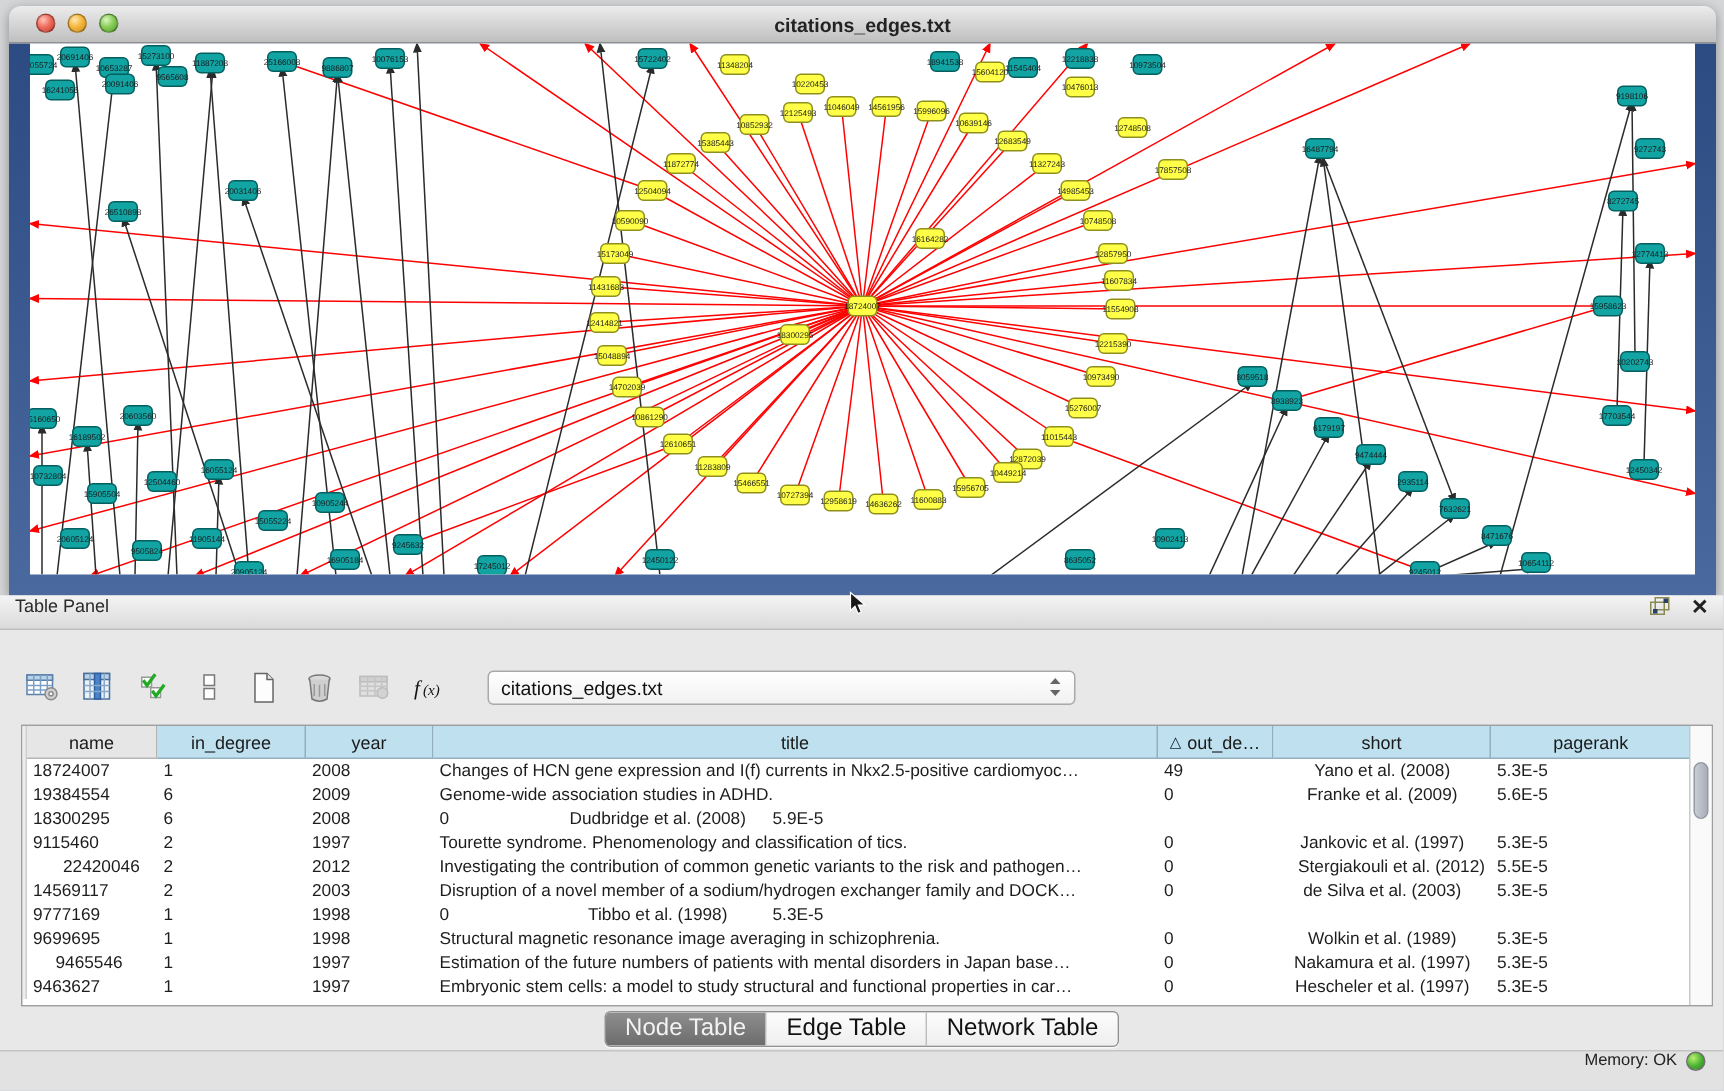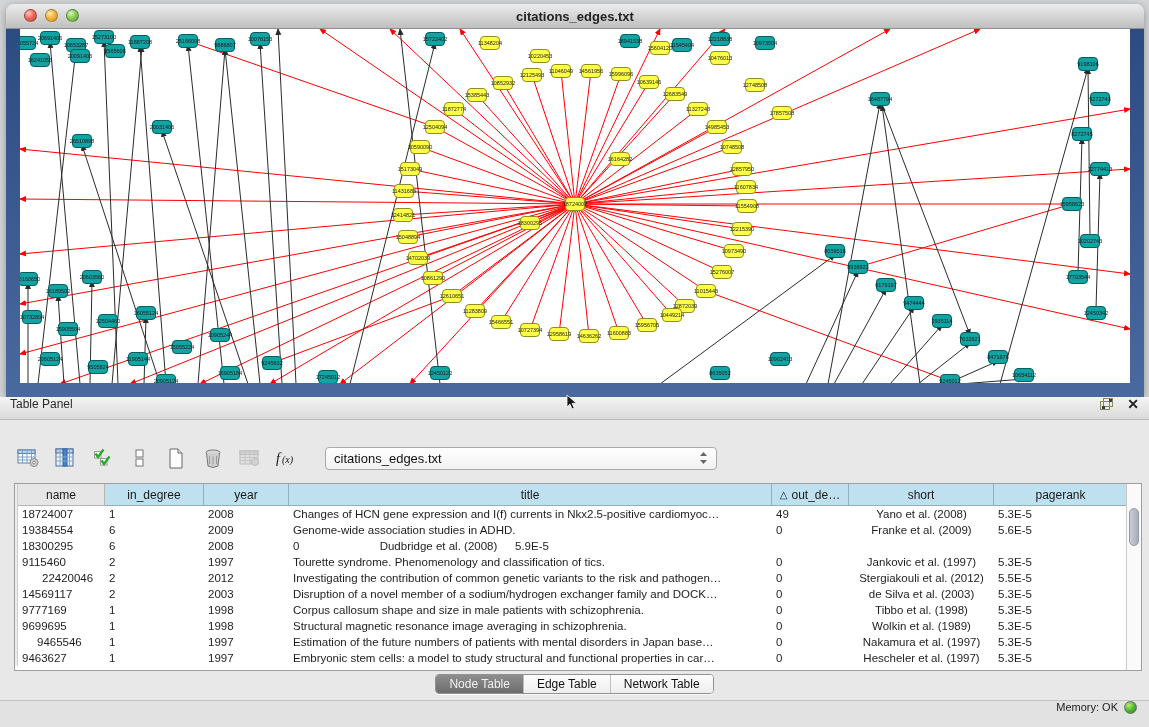--- a/index.html
+++ b/index.html
@@ -55,21 +55,21 @@
   .tr{display:flex;height:16px;line-height:16px;}
   .td{box-sizing:border-box;font-size:11.5px;color:#1d1d1d;white-space:nowrap;overflow:hidden;padding:0 4px;}
   .vscroll{position:absolute;right:0;top:0;bottom:0;width:15px;background:#fafafa;
     border-left:1px solid #c9c9c9;box-sizing:border-box;}
   .vthumb{position:absolute;left:2px;top:24px;width:10px;height:38px;border-radius:5px;
     background:linear-gradient(90deg,#c9cdd4,#a9aeb8);border:1px solid #949aa5;box-sizing:border-box;}
 
   .tabsrow{position:absolute;left:0;top:277px;width:1149px;display:flex;justify-content:center;}
   .seg{display:flex;border:1px solid #919191;border-radius:4px;overflow:hidden;background:#fff;
     box-shadow:0 1px 0 rgba(255,255,255,.7);}
-  .seg .tab{padding:2px 13px;font-size:12px;color:#111;background:linear-gradient(#fdfdfd,#eeeeee);
+  .seg .tab{padding:2px 13px;font-size:16px;color:#111;background:linear-gradient(#fdfdfd,#eeeeee);
     border-left:1px solid #bdbdbd;}
   .seg .tab:first-child{border-left:none;}
   .seg .tab.selected{background:linear-gradient(#8e8e8e,#6c6c6c);color:#f2f2f2;}
 
   .statusbar{position:absolute;left:0;top:303px;width:1149px;height:27px;background:#e2e2e2;
     border-top:1px solid #c4c4c4;display:flex;align-items:flex-start;justify-content:flex-end;
     padding:0 12px;box-sizing:border-box;gap:6px;}
   .mem-label{font-size:11px;color:#222;}
   .mem-dot{width:13px;height:13px;border-radius:50%;border:1px solid #6f6f6f;box-sizing:border-box;
     background:radial-gradient(circle at 35% 30%,#b8ef6e,#47b032 55%,#2e8a1d);}
@@ -761,39 +761,38 @@
             <div class="td" style="width: 145px; text-align: center;">Jankovic et al. (1997)</div>
             <div class="td" style="width: 134px;">5.3E-5</div>
           </div>
           <div class="tr">
             <div class="lmargin"></div>
             <div class="td" style="width: 87px; padding-left: 24px;">22420046</div>
             <div class="td" style="width: 99px;">2</div>
             <div class="td" style="width: 85px;">2012</div>
             <div class="td" style="width: 483px;">Investigating the contribution of common genetic variants to the risk and pathogen…</div>
             <div class="td" style="width: 77px;">0</div>
-            <div class="td" style="width: 145px; text-align: center;">Stergiakouli et al. (2012)</div>
+            <div class="td" style="width: 145px; text-align: right;">Stergiakouli et al. (2012)</div>
             <div class="td" style="width: 134px;">5.5E-5</div>
           </div>
           <div class="tr">
             <div class="lmargin"></div>
             <div class="td" style="width: 87px;">14569117</div>
             <div class="td" style="width: 99px;">2</div>
             <div class="td" style="width: 85px;">2003</div>
             <div class="td" style="width: 483px;">Disruption of a novel member of a sodium/hydrogen exchanger family and DOCK…</div>
             <div class="td" style="width: 77px;">0</div>
             <div class="td" style="width: 145px; text-align: center;">de Silva et al. (2003)</div>
             <div class="td" style="width: 134px;">5.3E-5</div>
           </div>
           <div class="tr">
             <div class="lmargin"></div>
             <div class="td" style="width: 87px;">9777169</div>
             <div class="td" style="width: 99px;">1</div>
             <div class="td" style="width: 85px;">1998</div>
-            <div class="td" style="width: 483px;">Corpus callosum shape and size in male patients with schizophrenia.</div>
             <div class="td" style="width: 77px;">0</div>
             <div class="td" style="width: 145px; text-align: center;">Tibbo et al. (1998)</div>
             <div class="td" style="width: 134px;">5.3E-5</div>
           </div>
           <div class="tr">
             <div class="lmargin"></div>
             <div class="td" style="width: 87px;">9699695</div>
             <div class="td" style="width: 99px;">1</div>
             <div class="td" style="width: 85px;">1998</div>
             <div class="td" style="width: 483px;">Structural magnetic resonance image averaging in schizophrenia.</div>

